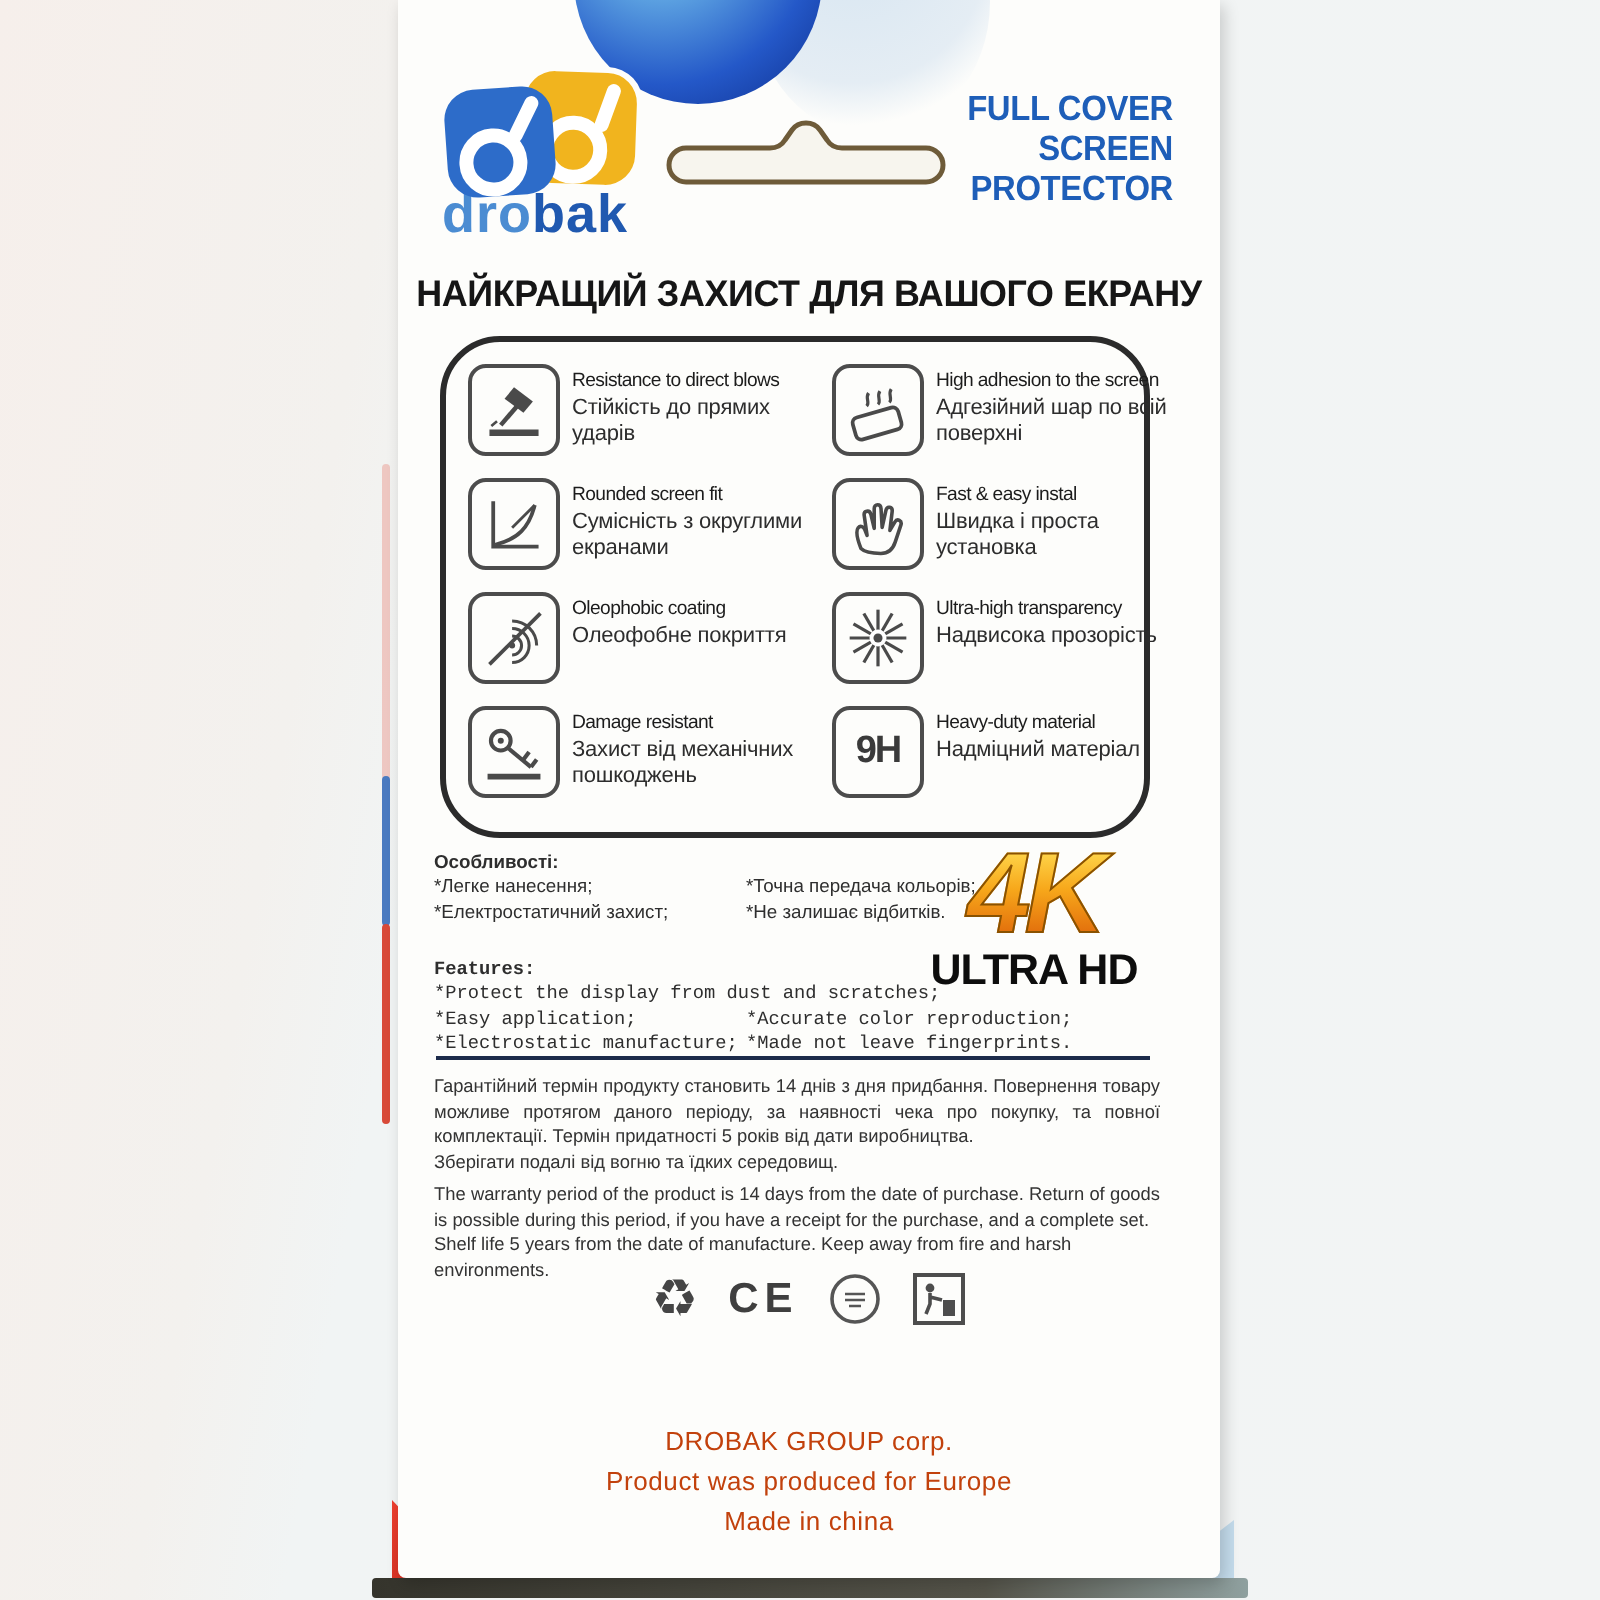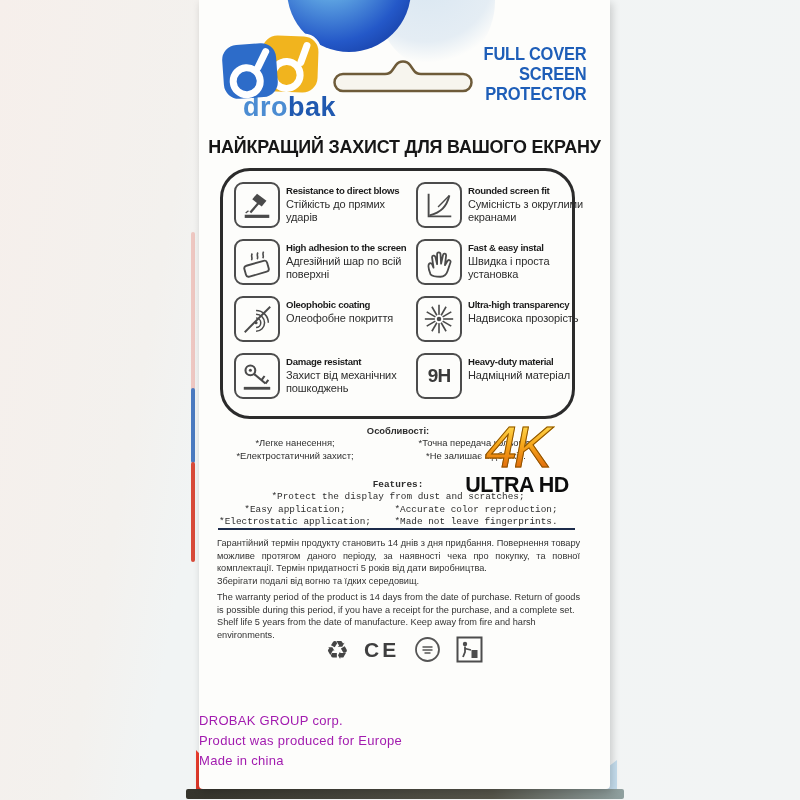--- a/index.html
+++ b/index.html
@@ -36,68 +36,68 @@
   .logo-sq{width:54px;height:54px;border-radius:15px;}
   .logo-sq .ring{position:absolute;width:20px;height:20px;border:7px solid #fff;border-radius:50%;}
   .logo-sq .stem{position:absolute;width:7px;height:25px;background:#fff;border-radius:4px;}
   .logo-blue{left:24px;top:44px;background:#2d6cc9;transform:rotate(-4deg);z-index:2;}
   .logo-blue .ring{left:6px;top:20px;}
   .logo-blue .stem{left:36px;top:4px;transform:rotate(30deg);}
   .logo-yellow{left:63px;top:36px;width:56px;height:56px;background:#f1b41e;transform:rotate(2deg);
     box-shadow:0 0 0 3px #fdfdfb;z-index:1;}
   .logo-yellow .ring{left:8px;top:22px;}
   .logo-yellow .stem{left:38px;top:5px;transform:rotate(18deg);}
-  .brand-text{left:22px;top:92px;font-size:27px;font-weight:bold;letter-spacing:.5px;margin-left:22px;}
+  .brand-text{left:22px;top:92px;font-size:27px;font-weight:bold;letter-spacing:.5px;}
   .brand-p1{color:#4b8cd2;} .brand-p2{color:#2059b0;}
 
   .euro-slot{left:128px;top:57px;}
 
   .tagline{right:24px;top:45px;text-align:right;font-size:17.5px;font-weight:bold;
     color:#1e5eb8;line-height:1.14;letter-spacing:-.2px;transform:scaleX(.94);transform-origin:right top;}
 
   .headline{left:0;top:136px;width:100%;text-align:center;font-size:18.5px;font-weight:bold;
     color:#161616;letter-spacing:-.2px;transform:scaleX(.97);}
 
   
   .featbox{left:21px;top:168px;width:355px;height:251px;border:3px solid #2b2b2b;border-radius:30px;
     box-sizing:border-box;display:grid;grid-template-columns:1fr 1fr;
     padding:11px 6px 6px 11px;column-gap:8px;}
   .feat{display:flex;gap:6px;align-items:flex-start;}
   .feat-ic{width:42px;height:42px;border:2.2px solid #4c4c4c;border-radius:9px;flex:none;
     display:flex;align-items:center;justify-content:center;color:#3c3c3c;}
   .feat-ic svg{stroke:#4a4a4a;}
   .feat-9h{font-size:19px;font-weight:bold;color:#3a3a3a;letter-spacing:-1px;}
   .feat-txt{padding-top:3px;width:122px;}
-  .feat-title{font-size:9.6px;font-weight:bold;color:#1c1c1c;letter-spacing:-.3px;white-space:nowrap;}
+  .feat-title{font-size:9.6px;font-weight:normal;color:#1c1c1c;letter-spacing:-.3px;white-space:nowrap;}
   .feat-sub{font-size:11px;color:#2d2d2d;letter-spacing:-.1px;line-height:1.22;margin-top:2px;}
 
   
-  .blk{left:18px;width:362px;font-size:9.4px;color:#2e2e2e;line-height:1.32;text-align:center;}
+  .blk{left:18px;width:362px;font-size:9.4px;color:#2e2e2e;line-height:1.32;}
   .blk-uk{top:425px;} .blk-en{top:479px;font-family:Liberation Mono, monospace;}
   .blk .t{font-weight:bold;}
   .cols{display:grid;grid-template-columns:156px 1fr;}
 
   .badge4k{left:252px;top:422px;width:132px;text-align:center;}
-  .badge4k .big{font-size:57px;line-height:.88;font-weight:400;font-style:italic;letter-spacing:-3px;
+  .badge4k .big{font-size:57px;line-height:.88;font-weight:700;font-style:italic;letter-spacing:-3px;
     background:linear-gradient(180deg,#ffd84d 5%,#f7a81b 45%,#e0680a 95%);
     -webkit-background-clip:text;background-clip:text;color:transparent;
     -webkit-text-stroke:1px #8a5200;}
   .badge4k .small{font-size:21.5px;font-weight:800;color:#0d0d0d;letter-spacing:-.5px;margin-top:1px;}
 
   .divider{left:19px;top:528px;width:357px;height:2.3px;background:#1c2b4a;}
 
   .legal{left:18px;width:363px;font-size:9.2px;color:#333;line-height:1.38;}
   .legal-uk{top:537px;} .legal-en{top:591px;}
   .legal .just{text-align:justify;}
 
   .certs{left:0;top:636px;width:100%;display:flex;justify-content:center;align-items:center;gap:15px;color:#454545;}
   .cert-recycle{font-size:26px;line-height:1;font-family:"DejaVu Sans",sans-serif;}
   .cert-ce{font-size:21px;font-weight:bold;letter-spacing:3px;color:#3f3f3f;}
 
-  .footer{left:0;top:711px;width:100%;text-align:left;font-size:13px;color:#a21caf;
+  .footer{left:0;top:711px;width:100%;text-align:center;font-size:13px;color:#c2410c;
     line-height:1.55;letter-spacing:.3px;}
 </style>
 </head>
 <body>
 
 <div class="stage">
 
   <div class="abs edge edge-left-pink"></div>
   <div class="abs edge edge-left-blue"></div>
   <div class="abs edge edge-left-red"></div>
@@ -149,45 +149,45 @@
           </span>
         <span class="feat-txt">
           <span class="feat-title" style="display:block">Resistance to direct blows</span>
           <span class="feat-sub" style="display:block">Стійкість до прямих ударів</span>
         </span>
       </div>
 
       <div class="feat">
         <span class="feat-ic">
           <svg width="34" height="34" viewBox="0 0 36 36" fill="none">
-            <path d="M7 6 V30 H31" stroke-width="2"></path>
-            <path d="M29 8 C26 20 20 26 8 29" stroke-width="2"></path>
-            <line x1="29" y1="8" x2="17" y2="20" stroke-width="1.5"></line>
-          </svg>
-          </span>
-        <span class="feat-txt">
-          <span class="feat-title" style="display:block">Rounded screen fit</span>
-          <span class="feat-sub" style="display:block">Сумісність з округлими екранами</span>
-        </span>
-      </div>
-
-      <div class="feat">
-        <span class="feat-ic">
-          <svg width="34" height="34" viewBox="0 0 36 36" fill="none">
             <g transform="rotate(-16 18 25)">
                 <rect x="5" y="19" width="25" height="12" rx="3" stroke-width="2"></rect>
               </g>
             <path d="M12 16 c2 -2 -1 -4 1 -7" stroke-width="1.7"></path>
             <path d="M18 15 c2 -2 -1 -4 1 -7" stroke-width="1.7"></path>
             <path d="M24 14 c2 -2 -1 -4 1 -7" stroke-width="1.7"></path>
           </svg>
           </span>
         <span class="feat-txt">
           <span class="feat-title" style="display:block">High adhesion to the screen</span>
           <span class="feat-sub" style="display:block">Адгезійний шар по всій поверхні</span>
+        </span>
+      </div>
+
+      <div class="feat">
+        <span class="feat-ic">
+          <svg width="34" height="34" viewBox="0 0 36 36" fill="none">
+            <path d="M7 6 V30 H31" stroke-width="2"></path>
+            <path d="M29 8 C26 20 20 26 8 29" stroke-width="2"></path>
+            <line x1="29" y1="8" x2="17" y2="20" stroke-width="1.5"></line>
+          </svg>
+          </span>
+        <span class="feat-txt">
+          <span class="feat-title" style="display:block">Rounded screen fit</span>
+          <span class="feat-sub" style="display:block">Сумісність з округлими екранами</span>
         </span>
       </div>
 
       <div class="feat">
         <span class="feat-ic">
           <svg width="34" height="34" viewBox="0 0 36 36" fill="none">
             <path stroke-width="1.9" stroke-linecap="round" stroke-linejoin="round" d="M9 31 c-2 -5 -3 -9 -1.5 -11 c1.2 -1.5 3 -.5 3.5 1 l1.2 3 l-1.5 -10.5 c-.4 -2.6 2.8 -3.2 3.5 -.7 l1.8 7.5 l0 -10.5 c0 -2.7 3.4 -2.7 3.6 0 l.6 10 l2 -9 c.6 -2.6 3.6 -2 3.3 .6 l-1.2 10 l2.6 -4.4 c1.3 -2.2 4 -.8 3.2 1.6 l-3 9 c-1.3 4 -3.6 6 -7.6 6 c-5 0 -8.4 -.5 -10.5 -2.6 z"></path>
           </svg>
           </span>
         <span class="feat-txt">
@@ -270,21 +270,21 @@
         <div>*Не залишає відбитків.</div>
       </div>
     </div>
 
     <div class="abs blk blk-en">
       <div class="t">Features:</div>
       <div>*Protect the display from dust and scratches;</div>
       <div class="cols">
         <div>*Easy application;</div>
         <div>*Accurate color reproduction;</div>
-        <div>*Electrostatic application;</div>
+        <div>*Electrostatic manufacture;</div>
         <div>*Made not leave fingerprints.</div>
       </div>
     </div>
 
     <div class="abs badge4k">
       <div class="big">4K</div>
       <div class="small">ULTRA HD</div>
     </div>
 
     <div class="abs divider"></div>

